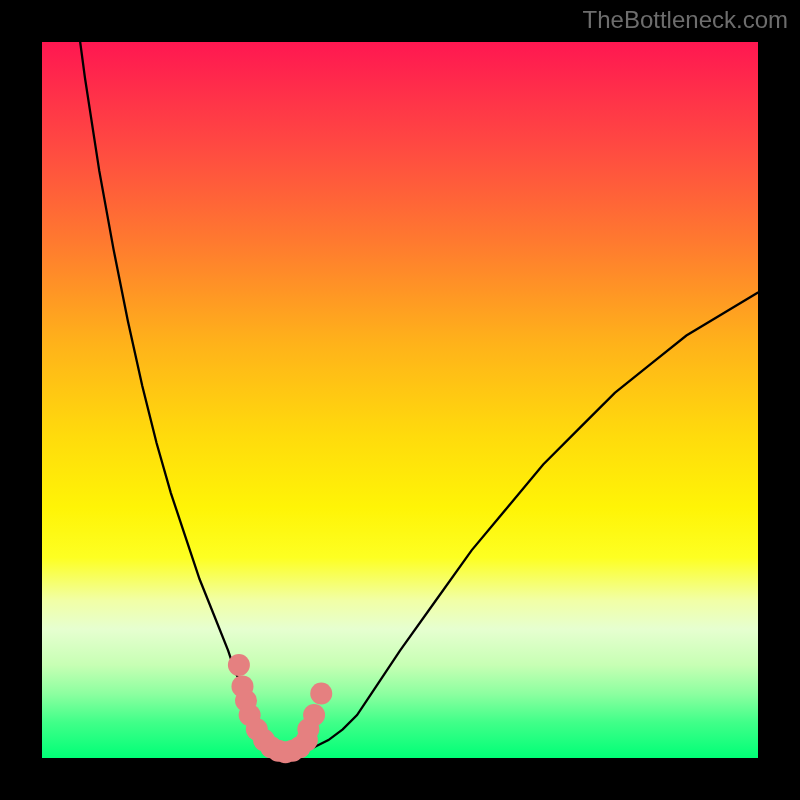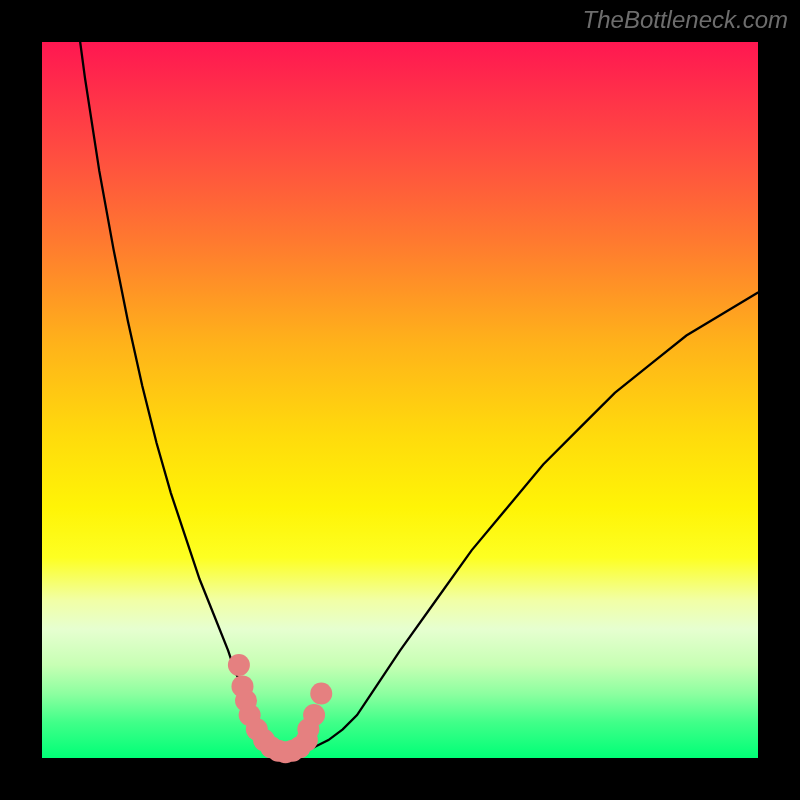--- a/index.html
+++ b/index.html
@@ -14,21 +14,20 @@
   }
   .watermark {
     position: absolute;
     top: 6px;
     right: 12px;
     color: #6d6d6d;
     font-size: 24px;
     font-weight: 400;
     z-index: 10;
     letter-spacing: 0px;
-    font-style: italic;
   }
   .plot-area {
     position: absolute;
     left: 42px;
     top: 42px;
     width: 716px;
     height: 716px;
     background: linear-gradient(to bottom,
       #ff1751 0%,
       #ff4b41 15%,

